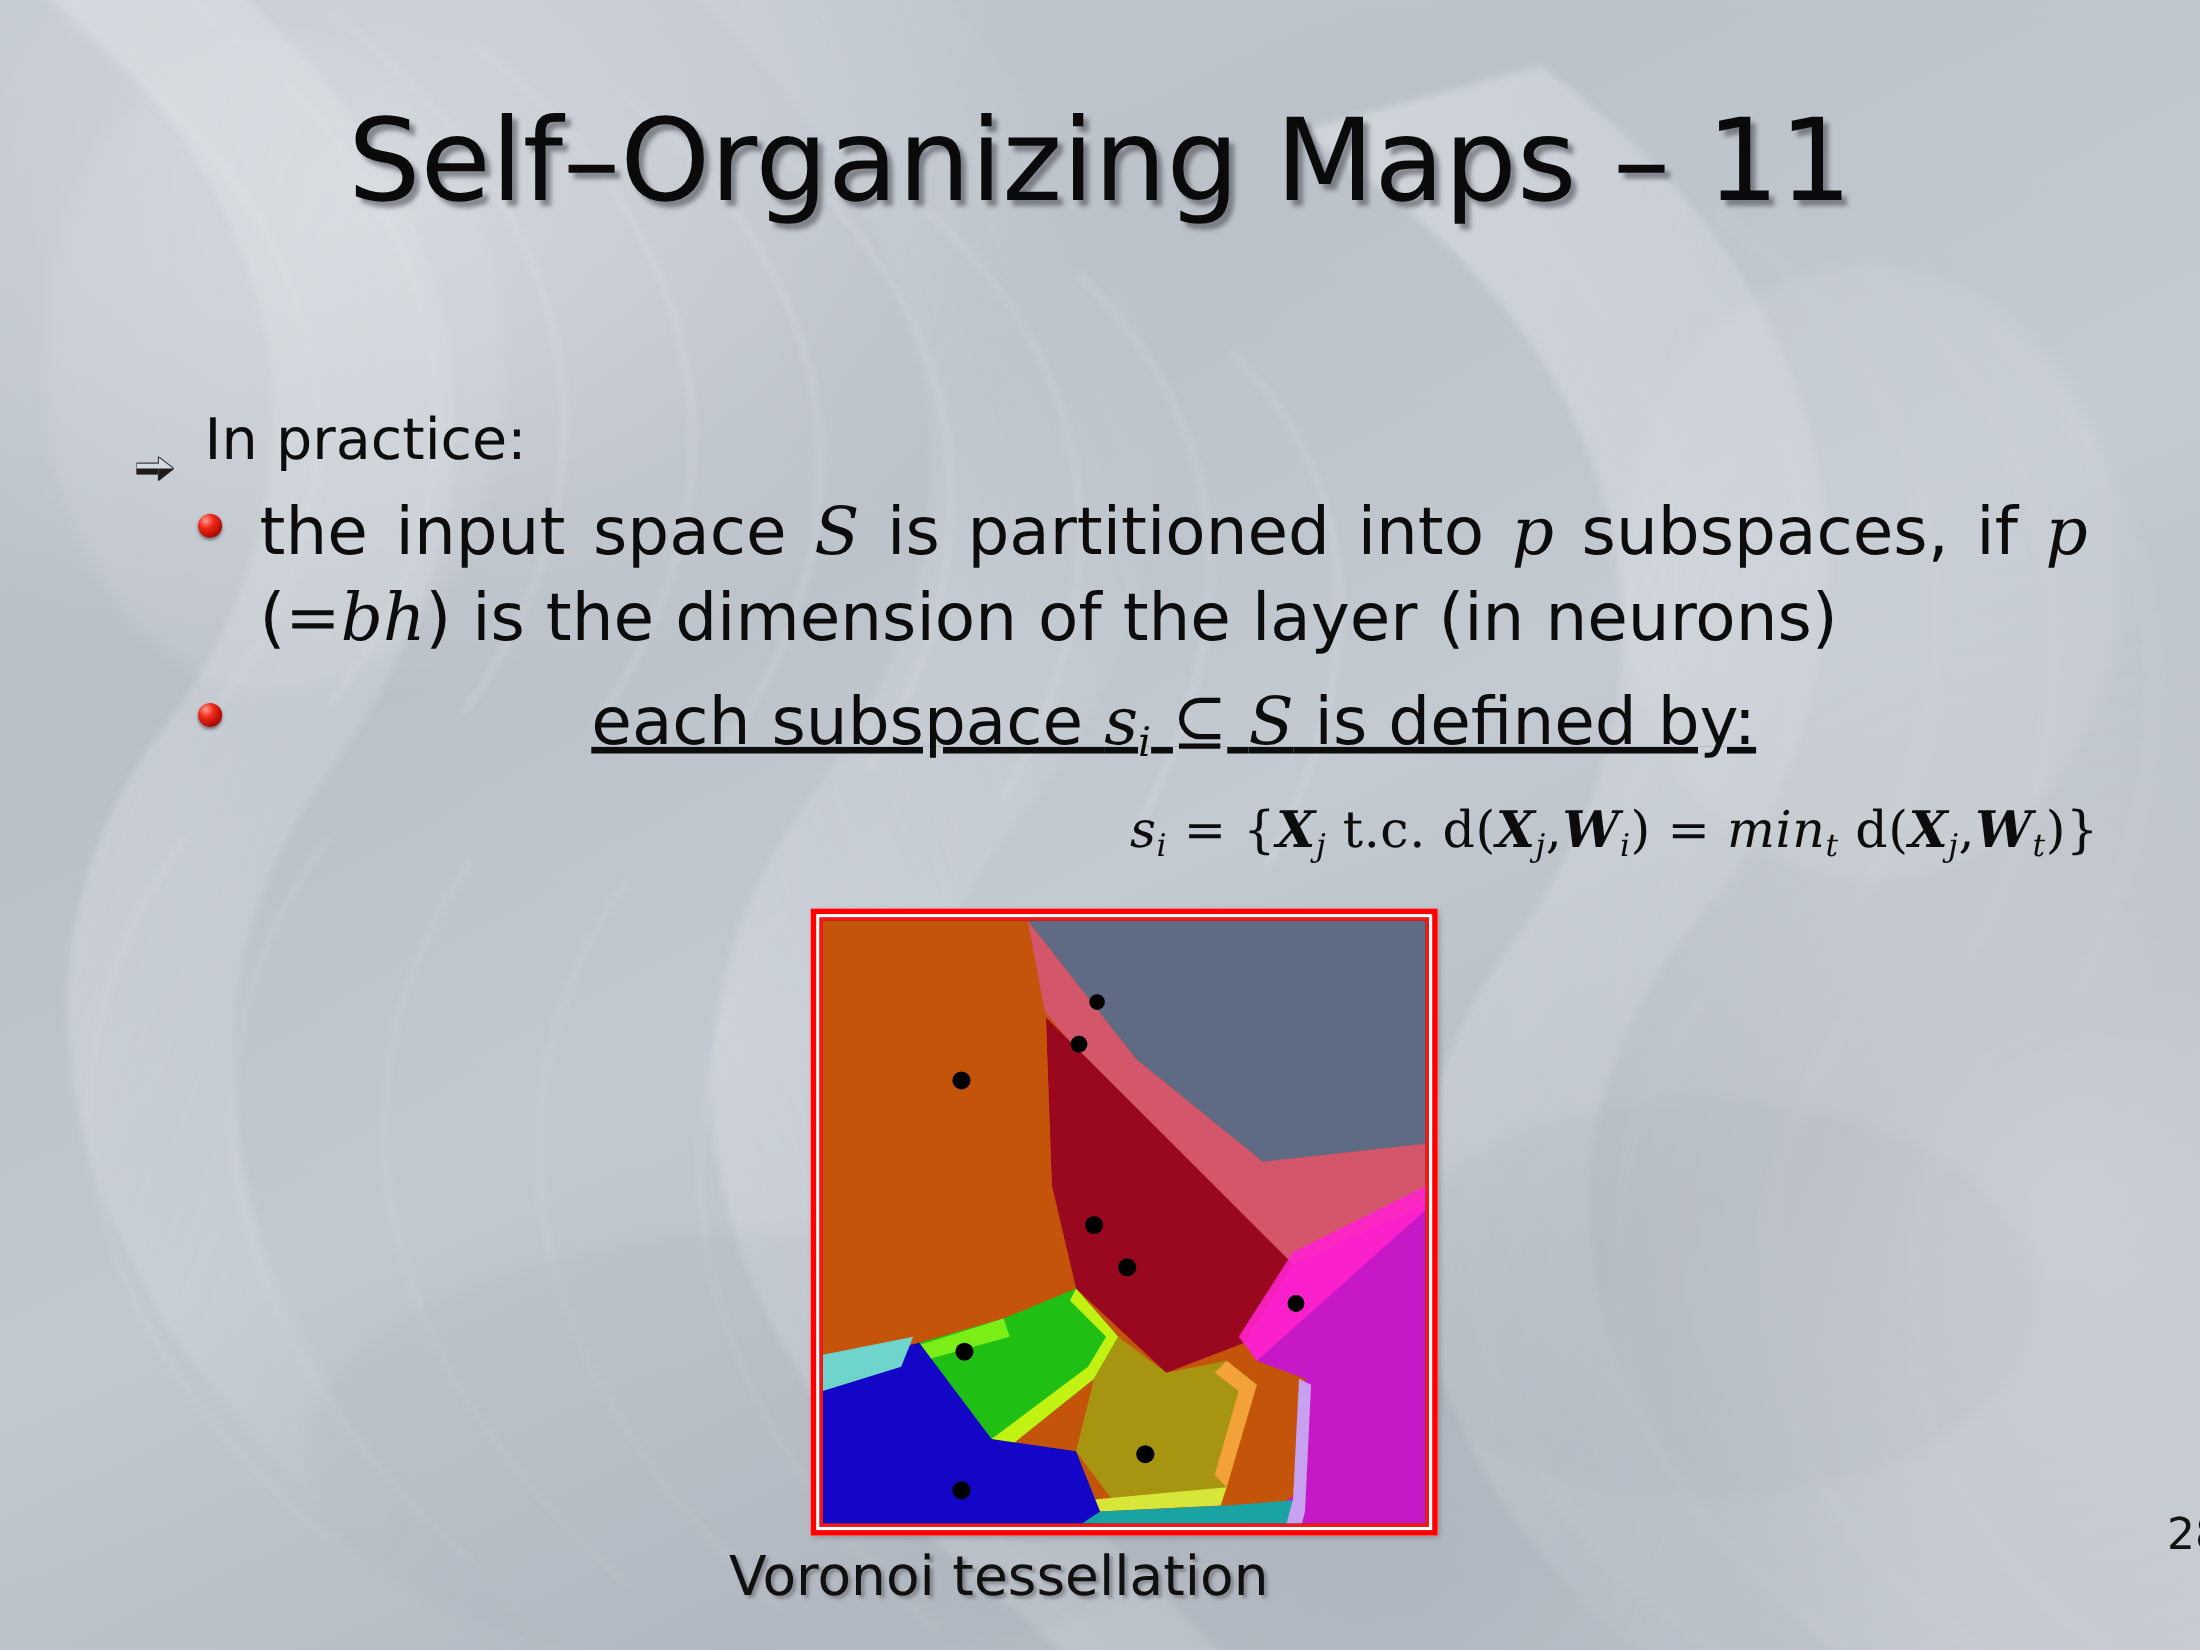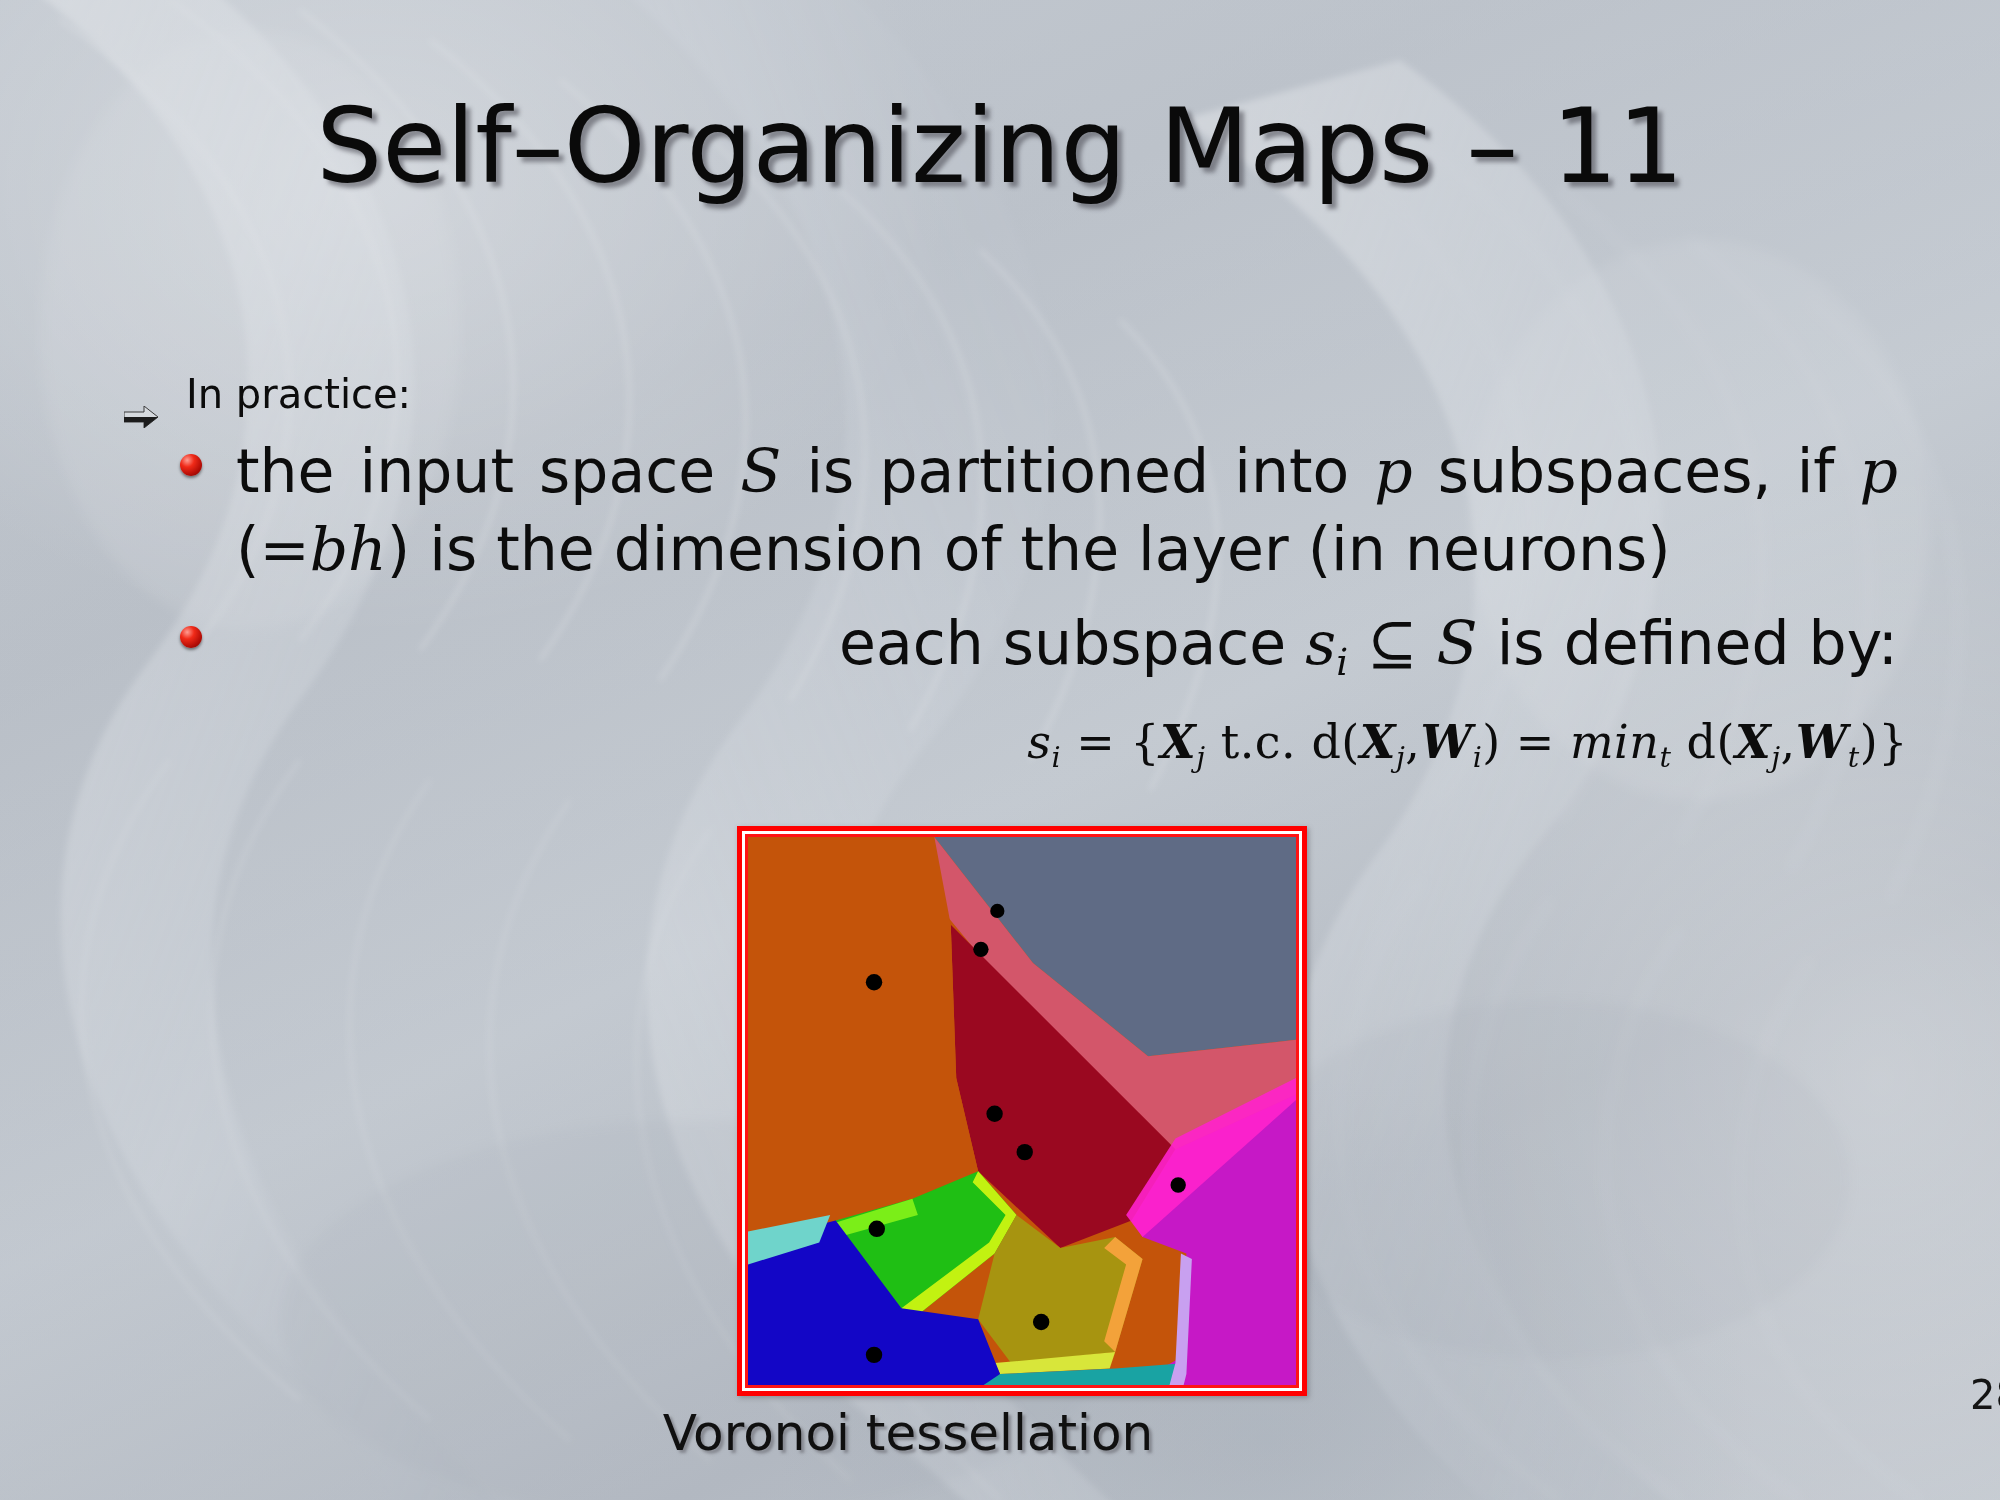--- a/index.html
+++ b/index.html
@@ -60,21 +60,21 @@
   .body {
     position: absolute;
     left: 118px;
     top: 372px;
     width: 1790px;
   }
 
   .lvl1 {
     position: relative;
     padding-left: 68px;
-    font-size: 40px;
+    font-size: 52px;
     color: #0c0c0c;
     line-height: 1.1;
     margin-bottom: 4px;
   }
   .bullet-arrow {
     position: absolute;
     left: 6px;
     top: 20px;
     width: 34px;
     height: 22px;
@@ -83,21 +83,21 @@
   .lvl2 {
     position: relative;
     padding-left: 118px;
     font-size: 60px;
     color: #0c0c0c;
     line-height: 1.30;
     margin-top: 16px;
     text-align: justify;
     padding-right: 10px;
   }
-  .lvl2.nojust { text-align: right; }
+  .lvl2.nojust { text-align: center; text-decoration: underline; }
   .bullet-sphere {
     position: absolute;
     left: 62px;
     top: 22px;
     width: 22px;
     height: 22px;
     border-radius: 50%;
     background:
       radial-gradient(circle at 33% 28%, #ff9c92 0%, #f02a18 32%, #b30d06 68%, #6d0502 100%);
     box-shadow: 0 2px 3px rgba(0,0,0,0.45);

